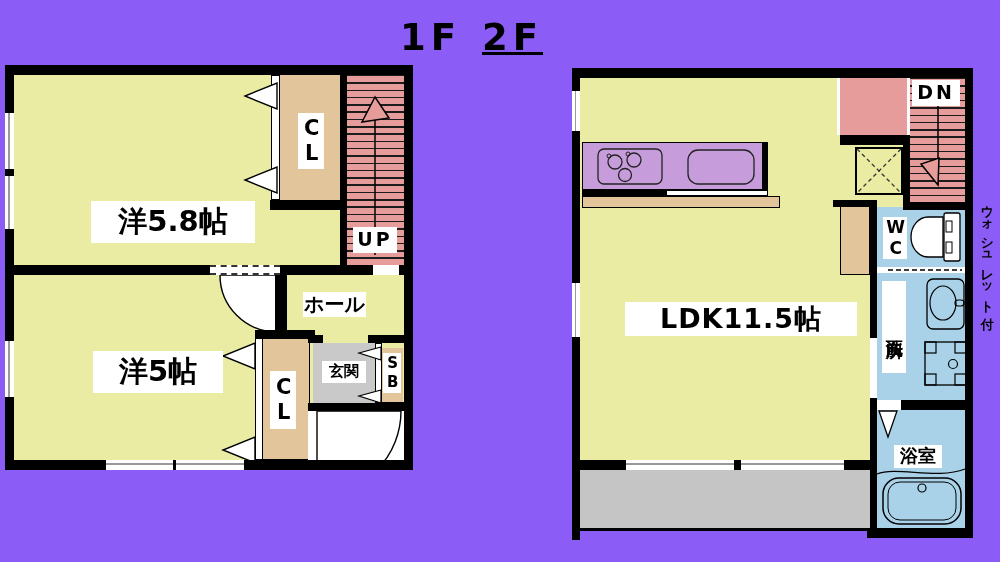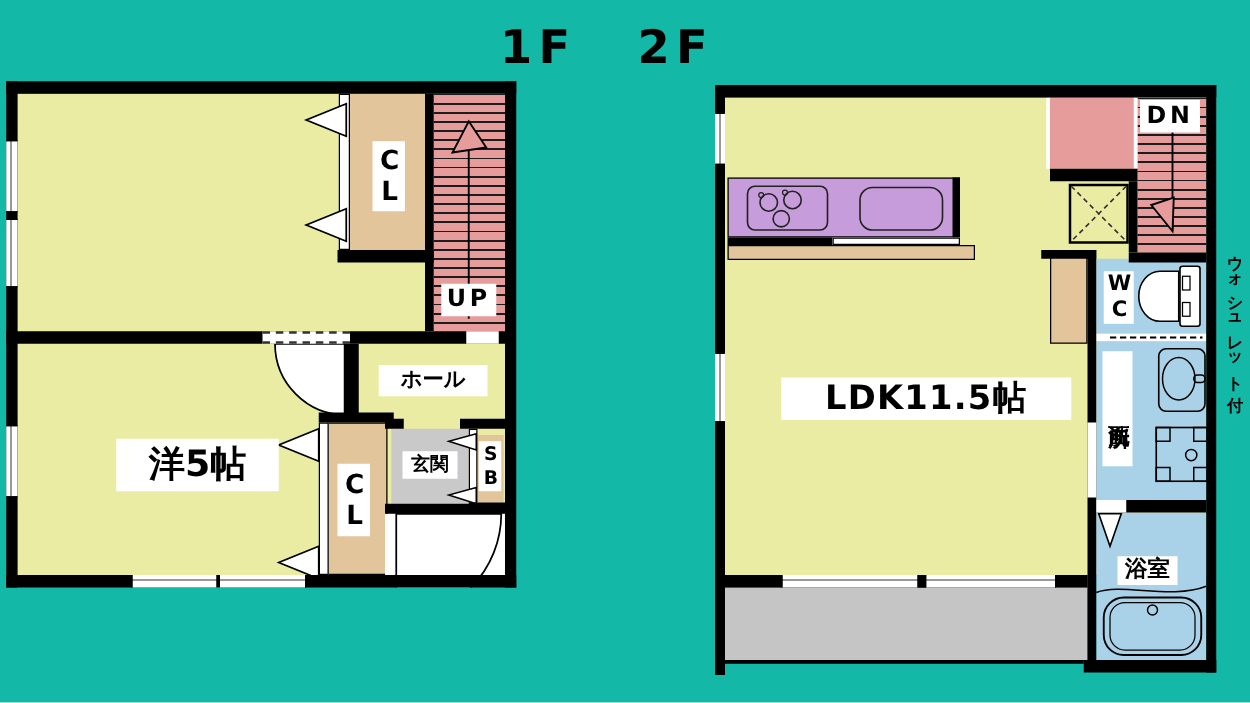--- a/index.html
+++ b/index.html
@@ -1,16 +1,16 @@
 <!DOCTYPE html>
 <html style="--room: #e9eca2; --closet: #e3c59c; --stairs: #e79c9c; --kitchen-counter: #c79cdb; --water-rooms: #a9d2e8; --entrance: #c9c9c9; --balcony: #c5c5c5; --wall: #000000;"><head>
 <meta charset="utf-8">
 <style>
   html,body{margin:0;padding:0;background:#fff;}
-  #stage{position:relative;width:1000px;height:562px;background:#14b8a6;overflow:hidden;
+  #stage{position:relative;width:1000px;height:562px;background:#8b5cf6;overflow:hidden;
          font-family:"DejaVu Sans","Liberation Sans",sans-serif;color:#000;}
   .plan{position:absolute;}
   .r{position:absolute;box-sizing:border-box;}
   .w{position:absolute;background:var(--wall,#000);}
   .lbl{position:absolute;background:#fff;color:#000;font-weight:bold;display:flex;
        align-items:center;justify-content:center;line-height:1.02;white-space:nowrap;box-sizing:border-box;}
   .lblv{writing-mode:vertical-rl;text-orientation:upright;letter-spacing:1px;}
   .winv{position:absolute;background:linear-gradient(to right,#fff 0 3px,#999 3px 4.5px,#fff 4.5px 100%);
         border-top:1px solid #000;border-bottom:1px solid #000;box-sizing:border-box;}
   .winh{position:absolute;background:linear-gradient(to bottom,#fff 0 3px,#999 3px 4.5px,#fff 4.5px 100%);
@@ -20,21 +20,21 @@
   .dopen{position:absolute;background:#fff;border-top:2px dashed #333;border-bottom:2px dashed #333;box-sizing:border-box;}
   svg.ov{position:absolute;left:0;top:0;pointer-events:none;}
   .title{position:absolute;font-size:37px;font-weight:bold;letter-spacing:5px;}
 </style>
 </head>
 <body>
 
 <div id="stage">
 
   <span class="title" style="left:400px;top:16px;">1F</span>
-  <span class="title" style="left:510px;top:16px;">2F</span>
+  <span class="title" style="left:482px;top:16px;text-decoration:underline;">2F</span>
 
   <div class="plan" style="left:5px;top:65px;width:408px;height:405px;">
 
     <div class="r" style="left:9px;top:10px;width:390px;height:385px;background:var(--room);"></div>
     <div class="r" style="left:275px;top:10px;width:60px;height:125px;background:var(--closet);"></div>
     <div class="stairs" style="left:342px;top:10px;width:57px;height:190px;"></div>
     <div class="r" style="left:257px;top:273px;width:48px;height:122px;background:var(--closet);border:1px solid #000;"></div>
     <div class="r" style="left:308px;top:278px;width:62px;height:60px;background:var(--entrance);"></div>
     <div class="r" style="left:376px;top:283px;width:22px;height:54px;background:var(--closet);"></div>
     <div class="r" style="left:303px;top:346px;width:96px;height:49px;background:#fff;"></div>
@@ -71,23 +71,24 @@
     <div class="w" style="left:363px;top:270px;width:36px;height:8px;"></div>
     <div class="w" style="left:303px;top:338px;width:70px;height:8px;"></div>
     <div class="w" style="left:370px;top:337px;width:29px;height:9px;"></div>
 
     <div class="winv" style="left:0;top:47px;width:9px;height:58px;"></div>
     <div class="winv" style="left:0;top:110px;width:9px;height:55px;"></div>
     <div class="winv" style="left:0;top:275px;width:9px;height:58px;"></div>
     <div class="winh" style="left:100px;top:395px;width:140px;height:10px;"></div>
     <div class="w" style="left:168px;top:395px;width:3px;height:10px;"></div>
 
+    <div class="lbl" style="left:86px;top:136px;width:164px;height:42px;font-size:29px;">洋5.8帖</div>
     <div class="lbl lblv" style="left:293px;top:48px;width:26px;height:56px;font-size:21px;">CL</div>
     <div class="lbl" style="left:348px;top:162px;width:44px;height:26px;font-size:19px;letter-spacing:3px;">UP</div>
-    <div class="lbl" style="left:298px;top:227px;width:87px;height:25px;font-size:17px;">ホール</div>
+    <div class="lbl" style="left:298px;top:227px;width:63px;height:25px;font-size:20px;">ホール</div>
     <div class="lbl" style="left:88px;top:286px;width:130px;height:42px;font-size:29px;">洋5帖</div>
     <div class="lbl lblv" style="left:265px;top:306px;width:26px;height:58px;font-size:21px;">CL</div>
     <div class="lbl" style="left:317px;top:296px;width:44px;height:22px;font-size:15px;">玄関</div>
     <div class="lbl lblv" style="left:378px;top:288px;width:18px;height:40px;font-size:15px;">SB</div>
   </div>
 
   <div class="plan" style="left:570px;top:65px;width:405px;height:478px;">
 
     <div class="r" style="left:10px;top:13px;width:385px;height:382px;background:var(--room);"></div>
     <div class="r" style="left:270px;top:13px;width:70px;height:57px;background:var(--stairs);"></div>

